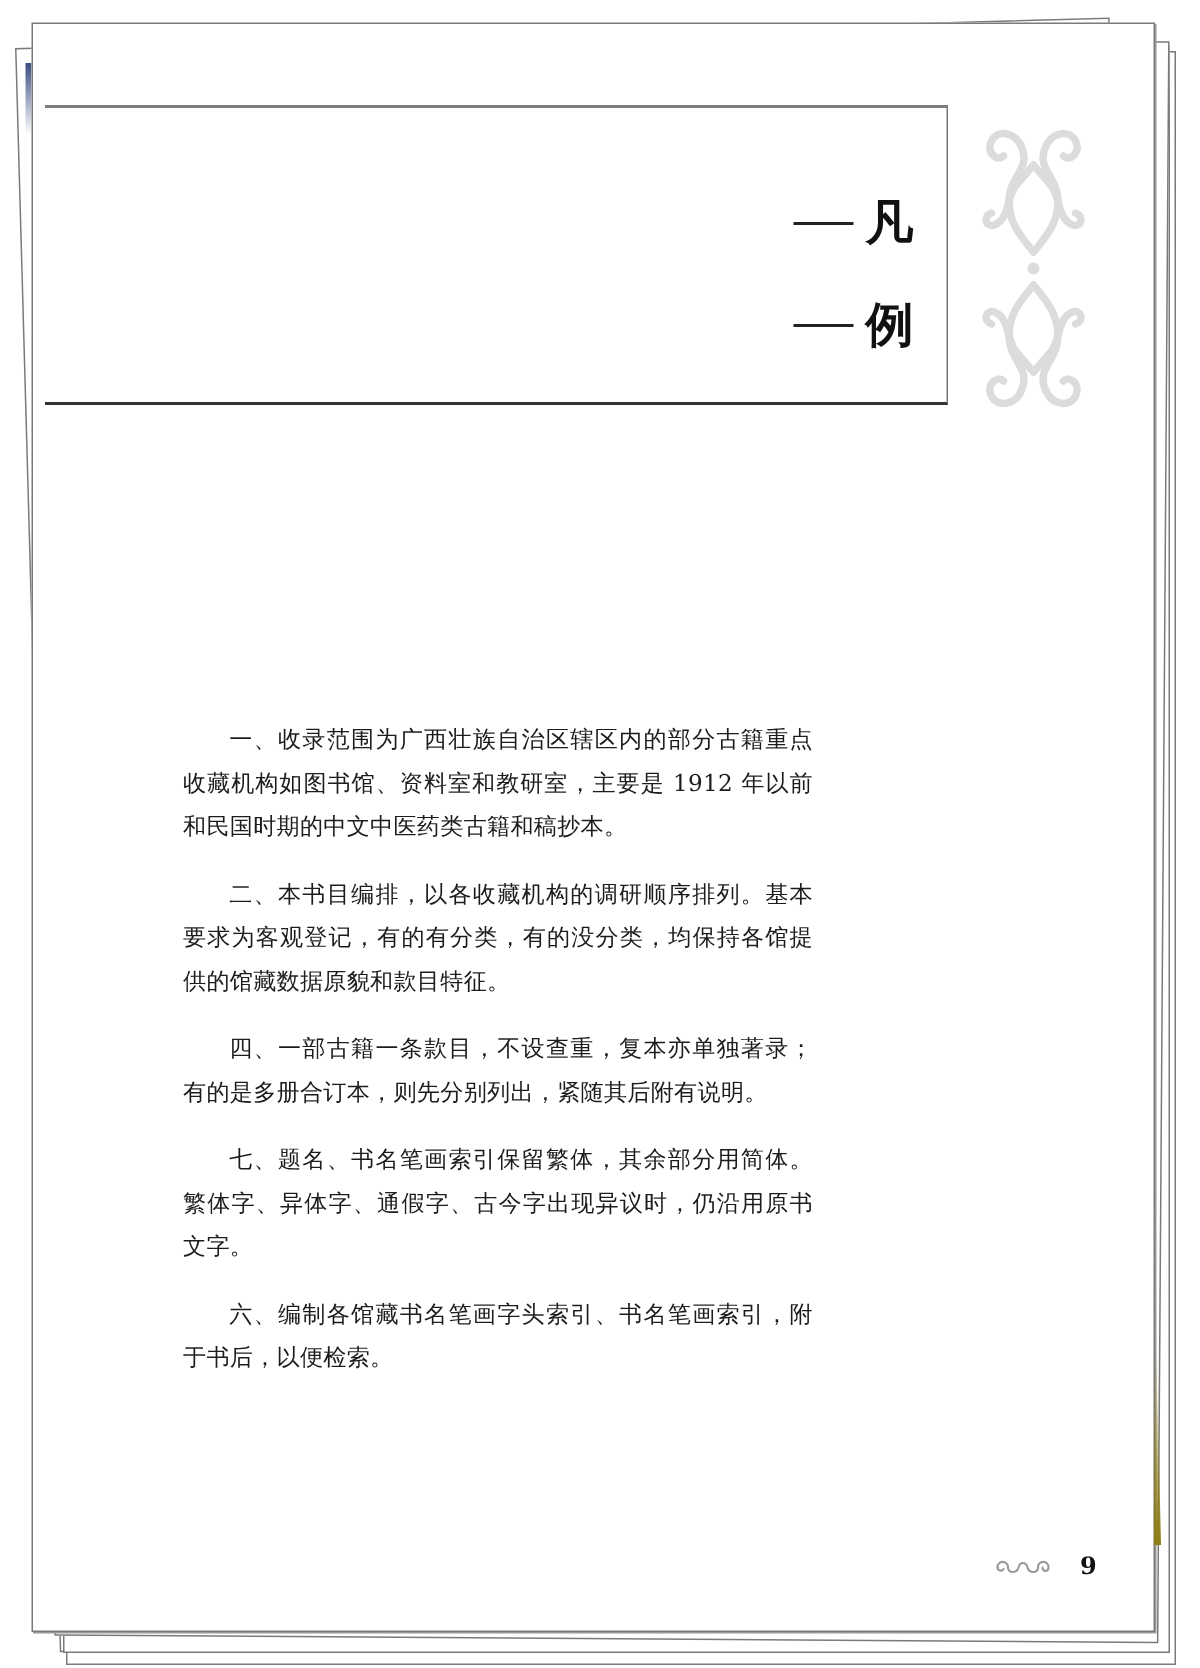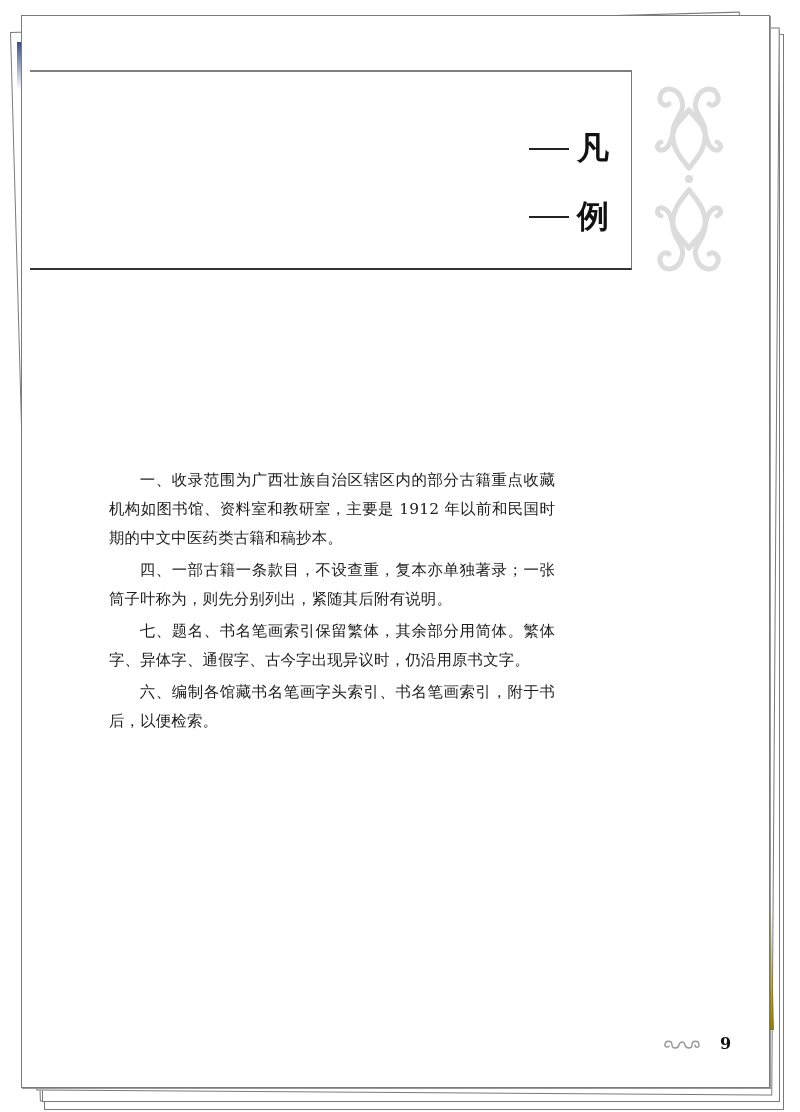--- a/index.html
+++ b/index.html
@@ -40,21 +40,21 @@
   }
   .title-line .dash { display:inline-block; width:40px; height:1.5px; background:#222; margin-right:8px; }
   .title-line.l1 { top:55px; }
   .title-line.l2 { top:123px; }
   .ornament { position:absolute; left:629px; top:52px; width:76px; height:222px; }
   .body-text {
     position:absolute; left:84px; top:447px; width:452px;
     font-size:15.4px; line-height:29px; color:#1c1c1c; letter-spacing:0.2px;
     text-align:justify;
   }
-  .body-text p { margin:3px; text-indent:2em; }
+  .body-text p { margin:16px; text-indent:2em; }
   .footer {
     position:absolute; left:640px; top:1018px; display:flex; align-items:center;
   }
   .footer .num { font-size:16px; font-weight:bold; color:#111; margin-left:18px; }
 </style>
 </head>
 <body>
 
 <div class="sheet under-left"></div>
 <div class="blue-strip"></div>
@@ -86,21 +86,22 @@
       <path d="M38 122 C30 132, 20 142, 22 160 C24 174, 36 178, 30 192 C26 202, 14 204, 10 196 C6 188, 14 182, 18 186"></path>
       <path d="M38 122 C46 132, 56 142, 54 160 C52 174, 40 178, 46 192 C50 202, 62 204, 66 196 C70 188, 62 182, 58 186"></path>
       <path d="M38 180 L26 166 C20 158, 22 144, 12 140 C6 138, 4 146, 10 148"></path>
       <path d="M38 180 L50 166 C56 158, 54 144, 64 140 C70 138, 72 146, 66 148"></path>
     </g>
     <circle cx="38" cy="111" r="4" fill="#dcdcdc"></circle>
   </svg>
 
   <div class="body-text">
     <p>一、收录范围为广西壮族自治区辖区内的部分古籍重点收藏机构如图书馆、资料室和教研室，主要是 1912 年以前和民国时期的中文中医药类古籍和稿抄本。</p>
-    <p>四、一部古籍一条款目，不设查重，复本亦单独著录；一张筒子叶称为，则先分别列出，紧随其后附有说明。</p>
+    <p>二、本书目编排，以各收藏机构的调研顺序排列。基本要求为客观登记，有的有分类，有的没分类，均保持各馆提供的馆藏数据原貌和款目特征。</p>
+    <p>四、一部古籍一条款目，不设查重，复本亦单独著录；有的是多册合订本，则先分别列出，紧随其后附有说明。</p>
     <p>七、题名、书名笔画索引保留繁体，其余部分用简体。繁体字、异体字、通假字、古今字出现异议时，仍沿用原书文字。</p>
     <p>六、编制各馆藏书名笔画字头索引、书名笔画索引，附于书后，以便检索。</p>
   </div>
 
   <div class="footer">
     <svg width="40" height="14" viewBox="0 0 40 14">
       <path d="M3 8 C3 3, 10 3, 10 8 C10 12, 16 12, 17 8 C18 4, 22 4, 23 8 C24 12, 30 12, 30 8 C30 3, 37 3, 37 8 C37 11, 33 11, 33 8" fill="none" stroke="#999" stroke-width="1.4" stroke-linecap="round"></path>
       <path d="M3 8 C3 10, 6 11, 7 9" fill="none" stroke="#999" stroke-width="1.4" stroke-linecap="round"></path>
     </svg>
     <span class="num">9</span>

